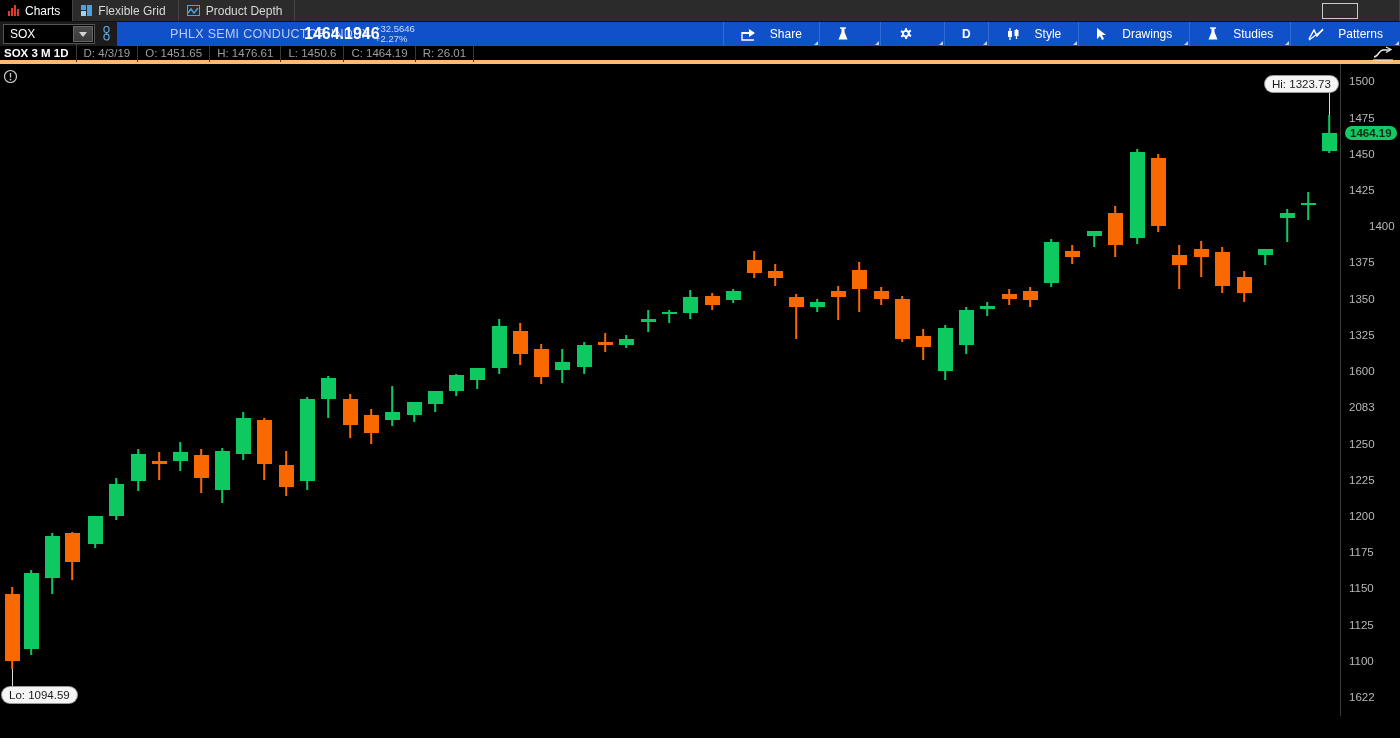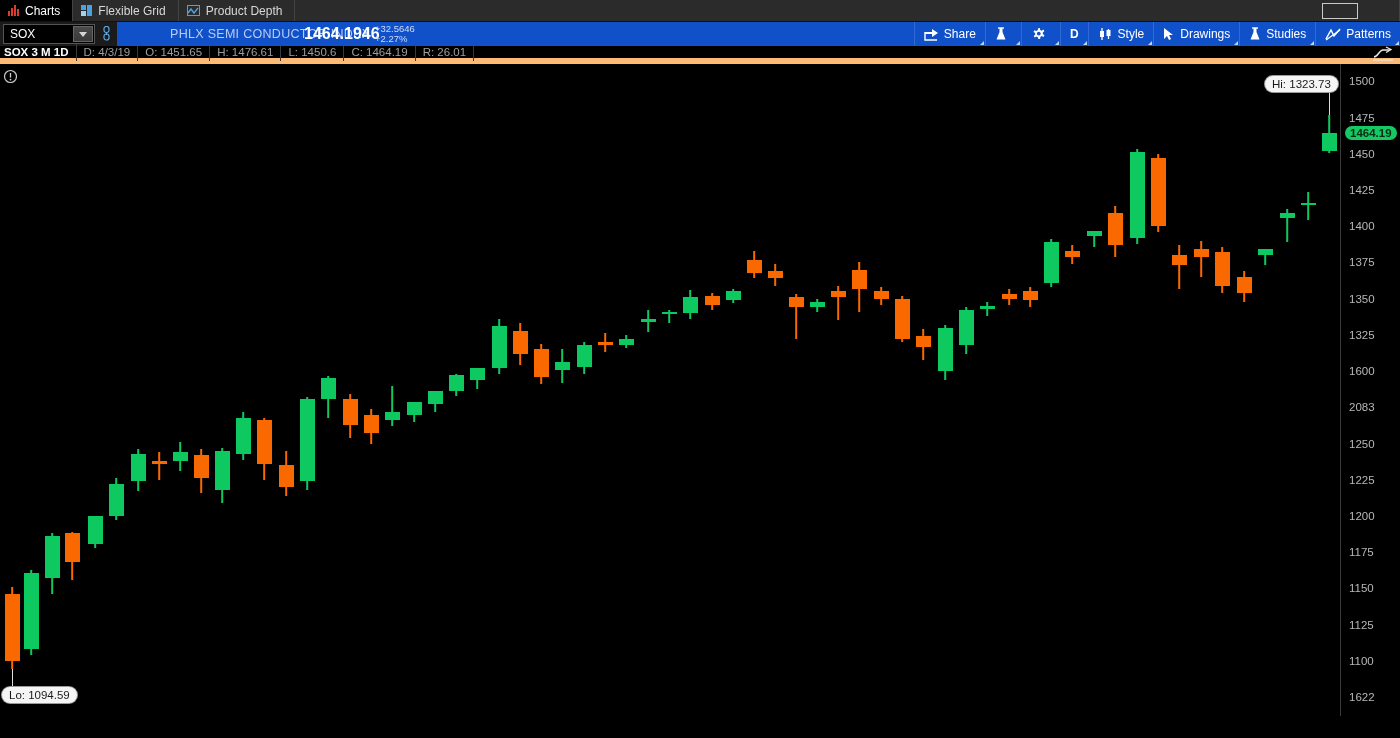--- a/index.html
+++ b/index.html
@@ -96,37 +96,37 @@
     position:absolute; left: 258px; line-height: 1.05;
   }
   #change-wrap div { font-size: 9.5px; color:#cfdcf5; }
 
   
   #chart-tools {
     position:absolute; right:0; top:22px; height:24px;
     display:flex; align-items:stretch; background:#1050c8;
   }
   .tool {
-    display:flex; align-items:center; gap:5px;
-    padding: 0 9px;
+    display:flex; align-items:center; gap:14px;
+    padding: 0 17px;
     font-size: 12px; color:#ffffff;
     border-left: 1px solid #2f6ad8;
     cursor:pointer; position:relative;
   }
   .tool .corner {
     position:absolute; right:1px; bottom:1px;
     width:0;height:0;border-left:4px solid transparent;border-bottom:4px solid #bcd2f7;
   }
   .tool svg { display:block; }
 
   
   #ohlc-bar {
     height: 18px; width:1400px; background:#000;
     display:flex; align-items:center;
-    border-bottom:6px solid #fdba74;
+    border-bottom:4px solid #fdba74;
   }
   #ohlc-title {
     font-size: 11.5px; font-weight:bold; color:#ffffff;
     padding: 0 7px 0 4px;
     border-right:1px solid #3a3a3a; height:18px; line-height:18px;
   }
   .ohlc-cell {
     font-size: 11.5px; color:#9e9e9e;
     padding: 0 7px; height:18px; line-height:18px;
     border-right:1px solid #3a3a3a;
@@ -606,21 +606,21 @@
         <path d="M2 11 C6 11, 7 4, 11 4 L18 4" stroke="#e8e8e8" stroke-width="1.4" fill="none"></path>
         <path d="M14 1 L19 3.5 L14 6.5" stroke="#e8e8e8" stroke-width="1.3" fill="none"></path>
         <line x1="1" y1="14" x2="21" y2="14" stroke="#e8e8e8" stroke-width="1.2"></line>
       </svg>
     </div>
     <div id="last-price-tag" style="top: 69.2714px;">1464.19</div>
   <div class="y-tick" style="top: 17.3867px;">1500</div>
       <div class="y-tick" style="top: 53.6089px;">1475</div>
       <div class="y-tick" style="top: 89.8311px;">1450</div>
       <div class="y-tick" style="top: 126.053px;">1425</div>
-      <div class="y-tick" style="top: 162.276px;">1400</div>
+      <div class="y-tick" style="top: 162.276px; margin-left: 20px;">1400</div>
       <div class="y-tick" style="top: 198.498px;">1375</div>
       <div class="y-tick" style="top: 234.72px;">1350</div>
       <div class="y-tick" style="top: 270.942px;">1325</div>
       <div class="y-tick" style="top: 307.164px;">1600</div>
       <div class="y-tick" style="top: 343.387px;">2083</div>
       <div class="y-tick" style="top: 379.609px;">1250</div>
       <div class="y-tick" style="top: 415.831px;">1225</div>
       <div class="y-tick" style="top: 452.053px;">1200</div>
       <div class="y-tick" style="top: 488.276px;">1175</div>
       <div class="y-tick" style="top: 524.498px;">1150</div>

